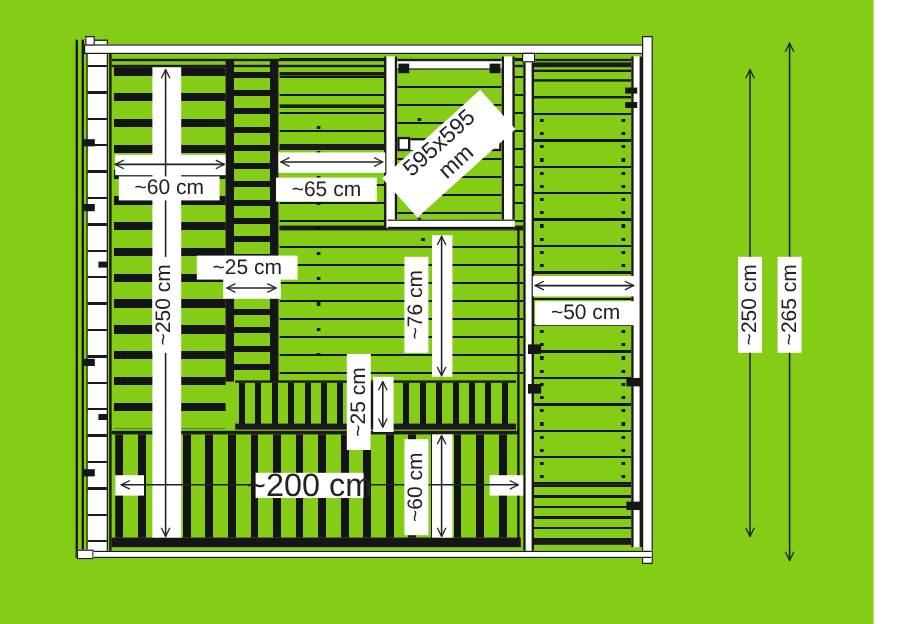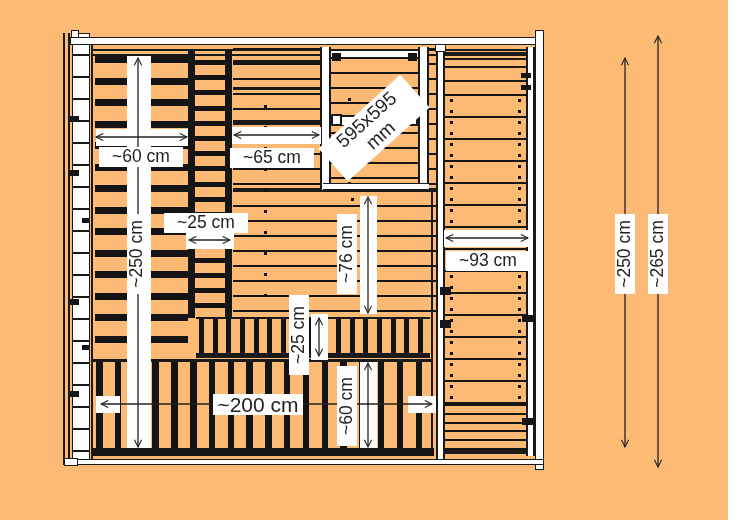--- a/index.html
+++ b/index.html
@@ -1,29 +1,29 @@
 <!DOCTYPE html>
 <html><head>
 <meta charset="utf-8">
 <style>
   html,body{margin:0;padding:0;background:#fff;}
-  #canvas{position:relative;width:728px;height:520px;background:#fdba74;overflow:hidden;
+  #canvas{position:relative;width:728px;height:520px;background:#84cc16;overflow:hidden;
           font-family:"Liberation Sans",sans-serif;}
   .ln{position:absolute;background:#1a1a1a;z-index:1;}
   .pat{position:absolute;z-index:1;}
   .box{position:absolute;background:#fff;border:1.6px solid #1a1a1a;box-sizing:border-box;z-index:2;}
   .solid{position:absolute;background:#161616;z-index:2;}
   .dots{position:absolute;width:2.6px;z-index:2;}
   .mask{position:absolute;background:#fff;z-index:3;}
   #dim-svg{position:absolute;left:0;top:0;z-index:4;}
   .lbl{position:absolute;z-index:5;font-size:17.5px;color:#232323;background:#fff;
        white-space:nowrap;display:flex;align-items:center;justify-content:center;line-height:1;}
   .vlbl{transform:rotate(-90deg);}
   .dlbl{transform:rotate(-42deg);flex-direction:column;font-size:19px;line-height:1.08;text-align:center;}
-  .big{font-size:21px;}
+  .big{font-size:27px;}
 </style>
 </head>
 <body>
 
 <div id="canvas">
 
   <div class="ln" style="left:63px;top:33px;width:2px;height:432px"></div>
   <div class="ln" style="left:68px;top:33px;width:2px;height:432px"></div>
   <div class="box" style="left:72px;top:33px;width:18px;height:432px;
               background:repeating-linear-gradient(to bottom,#fff 0 20px,#1a1a1a 20px 22px);"></div>
@@ -150,20 +150,20 @@
 
   <div class="lbl" style="left:99px;top:147px;width:84px;height:20px">~60 cm</div>
   <div class="lbl" style="left:230px;top:148px;width:84px;height:20px">~65 cm</div>
   <div class="lbl" style="left:164px;top:213px;width:84px;height:20px">~25 cm</div>
   <div class="lbl vlbl" style="left:97px;top:244px;width:80px;height:20px">~250 cm</div>
   <div class="lbl dlbl" style="left:319px;top:106px;width:110px;height:44px">
     <span>595x595</span>
     <span>mm</span>
   </div>
   <div class="lbl vlbl" style="left:307px;top:244px;width:80px;height:20px">~76 cm</div>
-  <div class="lbl" style="left:446px;top:251px;width:84px;height:20px">~93 cm</div>
+  <div class="lbl" style="left:446px;top:251px;width:84px;height:20px">~50 cm</div>
   <div class="lbl vlbl" style="left:259px;top:325px;width:80px;height:20px">~25 cm</div>
   <div class="lbl big" style="left:213px;top:394px;width:90px;height:21px">~200 cm</div>
   <div class="lbl vlbl" style="left:307px;top:396px;width:80px;height:20px">~60 cm</div>
   <div class="lbl vlbl" style="left:585px;top:244px;width:80px;height:20px">~250 cm</div>
   <div class="lbl vlbl" style="left:618px;top:244px;width:80px;height:20px">~265 cm</div>
 
 </div>
 
 </body></html>

